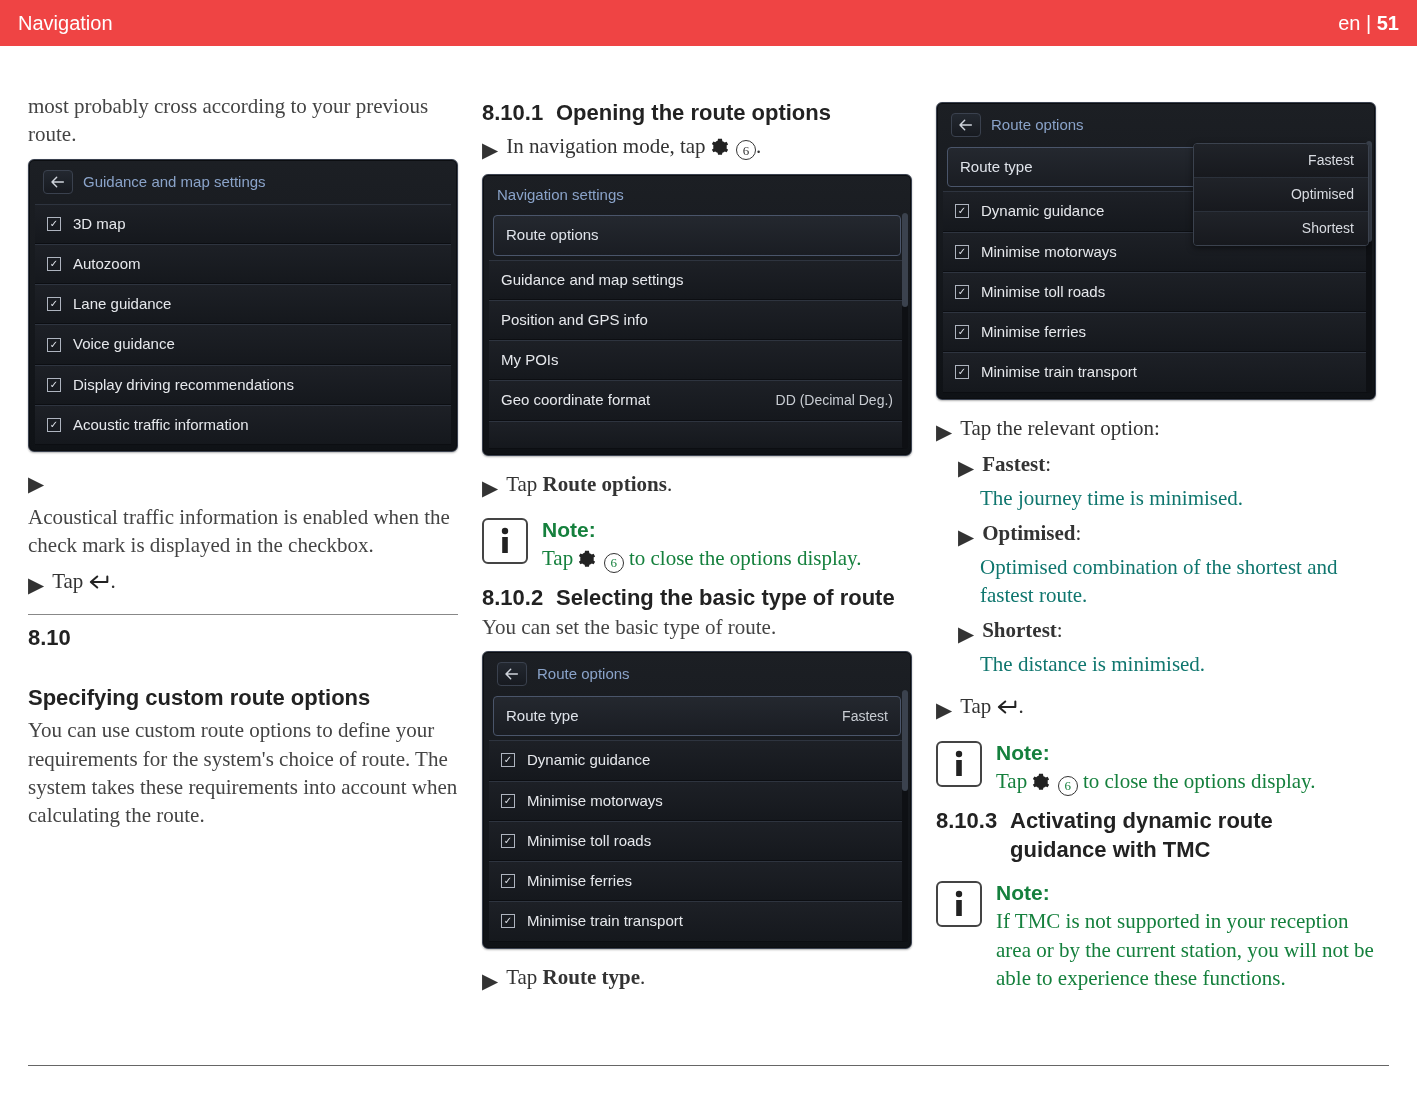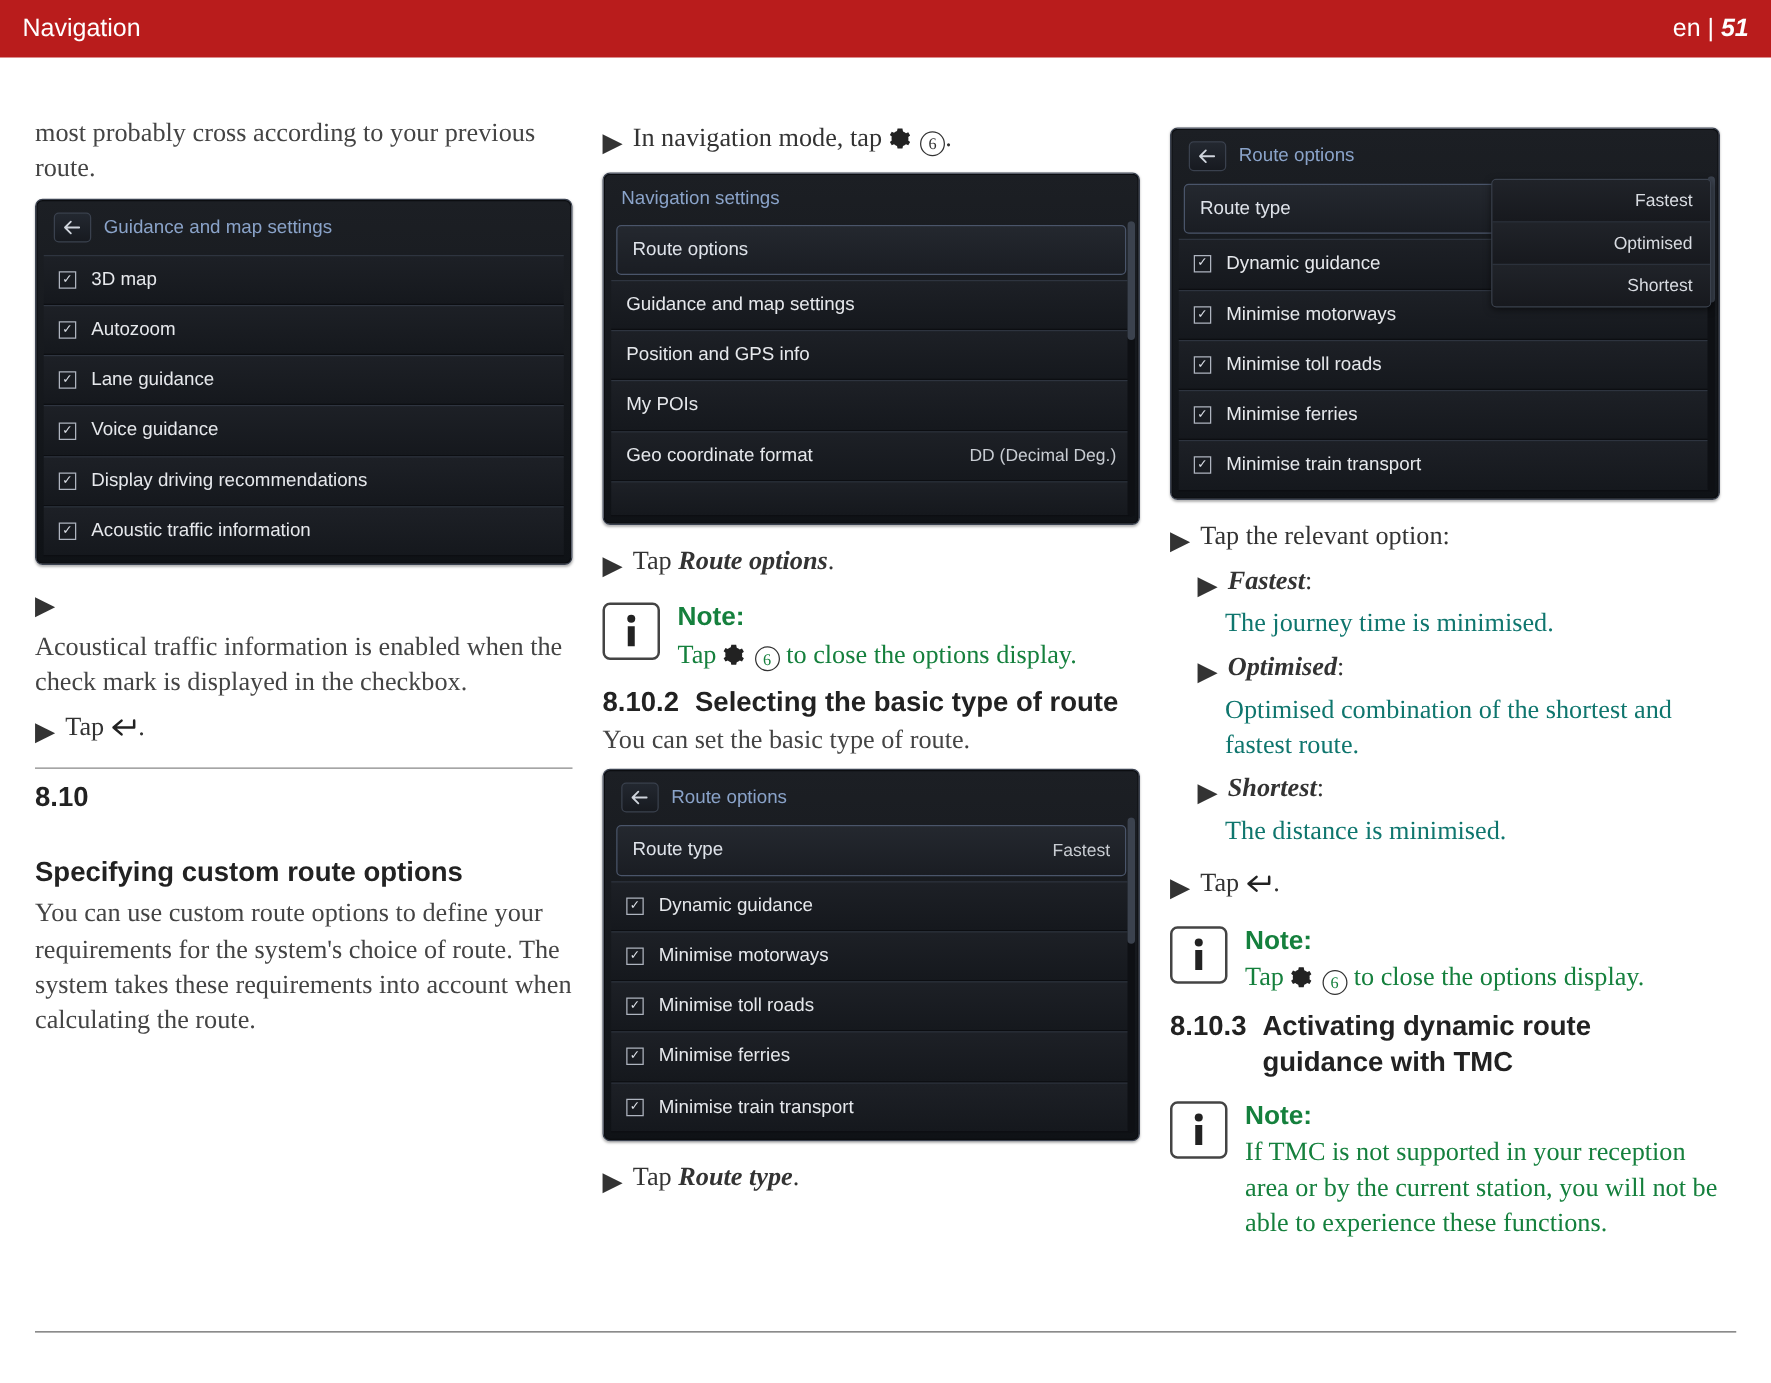--- a/index.html
+++ b/index.html
@@ -5,21 +5,21 @@
   * { box-sizing: border-box; margin: 0; padding: 0; }
   body {
     font-family: "Segoe UI", "Helvetica Neue", Arial, sans-serif;
     background: #fff;
     width: 1417px;
     height: 1106px;
     position: relative;
     color: #222;
   }
   .topbar {
-    background: #b91c1c;
+    background: #ef4444;
     color: #fff;
     height: 46px;
     display: flex;
     align-items: center;
     justify-content: space-between;
     padding: 0 18px;
     font-size: 20px;
   }
   .topbar .right { font-size: 20px; }
   .topbar .right .bold { font-weight: 700; }
@@ -32,21 +32,21 @@
   .col3 { width: 440px; }
   .body-text { font-family: Georgia, "Times New Roman", serif; font-size: 21px; color: #444; margin-bottom: 8px; }
   .section-num { font-weight: 700; font-size: 22px; color: #222; }
   .section-title { font-weight: 700; font-size: 22px; color: #222; display:inline; }
   .subsection { font-weight: 700; font-size: 22px; color: #222; margin-top: 6px; }
   .subsection .num { display:inline-block; width: 74px; vertical-align: top;}
   .subsection .ttl { display:inline-block; width: calc(100% - 78px); vertical-align: top;}
   .step { display: flex; gap: 8px; margin: 4px 0; font-family: Georgia, serif; font-size: 21px; color:#333;}
   .step .tri { flex: 0 0 14px; padding-top:4px;}
   .step .content {}
-  .bold { font-weight: 700; font-style: italic; }
+  .bold { font-weight: 700; }
   .hr { border: 0; border-top: 1px solid #888; margin: 14px 0 8px 0; }
 
   
   .panel {
     background: linear-gradient(#1c1f24, #0f1216);
     border: 1px solid #3b4250;
     border-radius: 6px;
     padding: 6px;
     margin: 10px 0 14px 0;
     box-shadow: inset 0 0 0 1px #0b0d10, 0 1px 2px rgba(0,0,0,.3);
@@ -210,20 +210,23 @@
     <hr class="hr">
 
     <div style="display:flex;gap:6px;flex-direction:column;">
       <span class="section-num" style="flex:0 0 54px;">8.10</span>
       <span class="section-title">Specifying custom route options</span>
     </div>
     <p class="body-text" style="margin-top:4px;">You can use custom route options to define your requirements for the system's choice of route. The system takes these requirements into account when calculating the route.</p>
   </div>
 
   <div class="col">
+    <div class="subsection">
+      <span class="num">8.10.1</span><span class="ttl">Opening the route options</span>
+    </div>
     <div class="step">
       <span class="tri">▶</span>
       <span class="content">
         <span>In navigation mode, tap </span><svg class="gear inline-icon" viewBox="0 0 24 24">
             <path fill="#222" d="M12 8a4 4 0 1 0 0 8 4 4 0 0 0 0-8zm9 4a8.9 8.9 0 0 0-.2-1.9l2-1.6-2-3.4-2.4 1a9 9 0 0 0-3.2-1.9L14.6 1h-5.2l-.6 2.6a9 9 0 0 0-3.2 1.9l-2.4-1-2 3.4 2 1.6A8.9 8.9 0 0 0 3 12c0 .6.1 1.3.2 1.9l-2 1.6 2 3.4 2.4-1a9 9 0 0 0 3.2 1.9l.6 2.6h5.2l.6-2.6a9 9 0 0 0 3.2-1.9l2.4 1 2-3.4-2-1.6c.1-.6.2-1.3.2-1.9z"></path>
           </svg>
         <span class="circ-num">
             <span>6</span>
           </span><span>.</span>
       </span>

